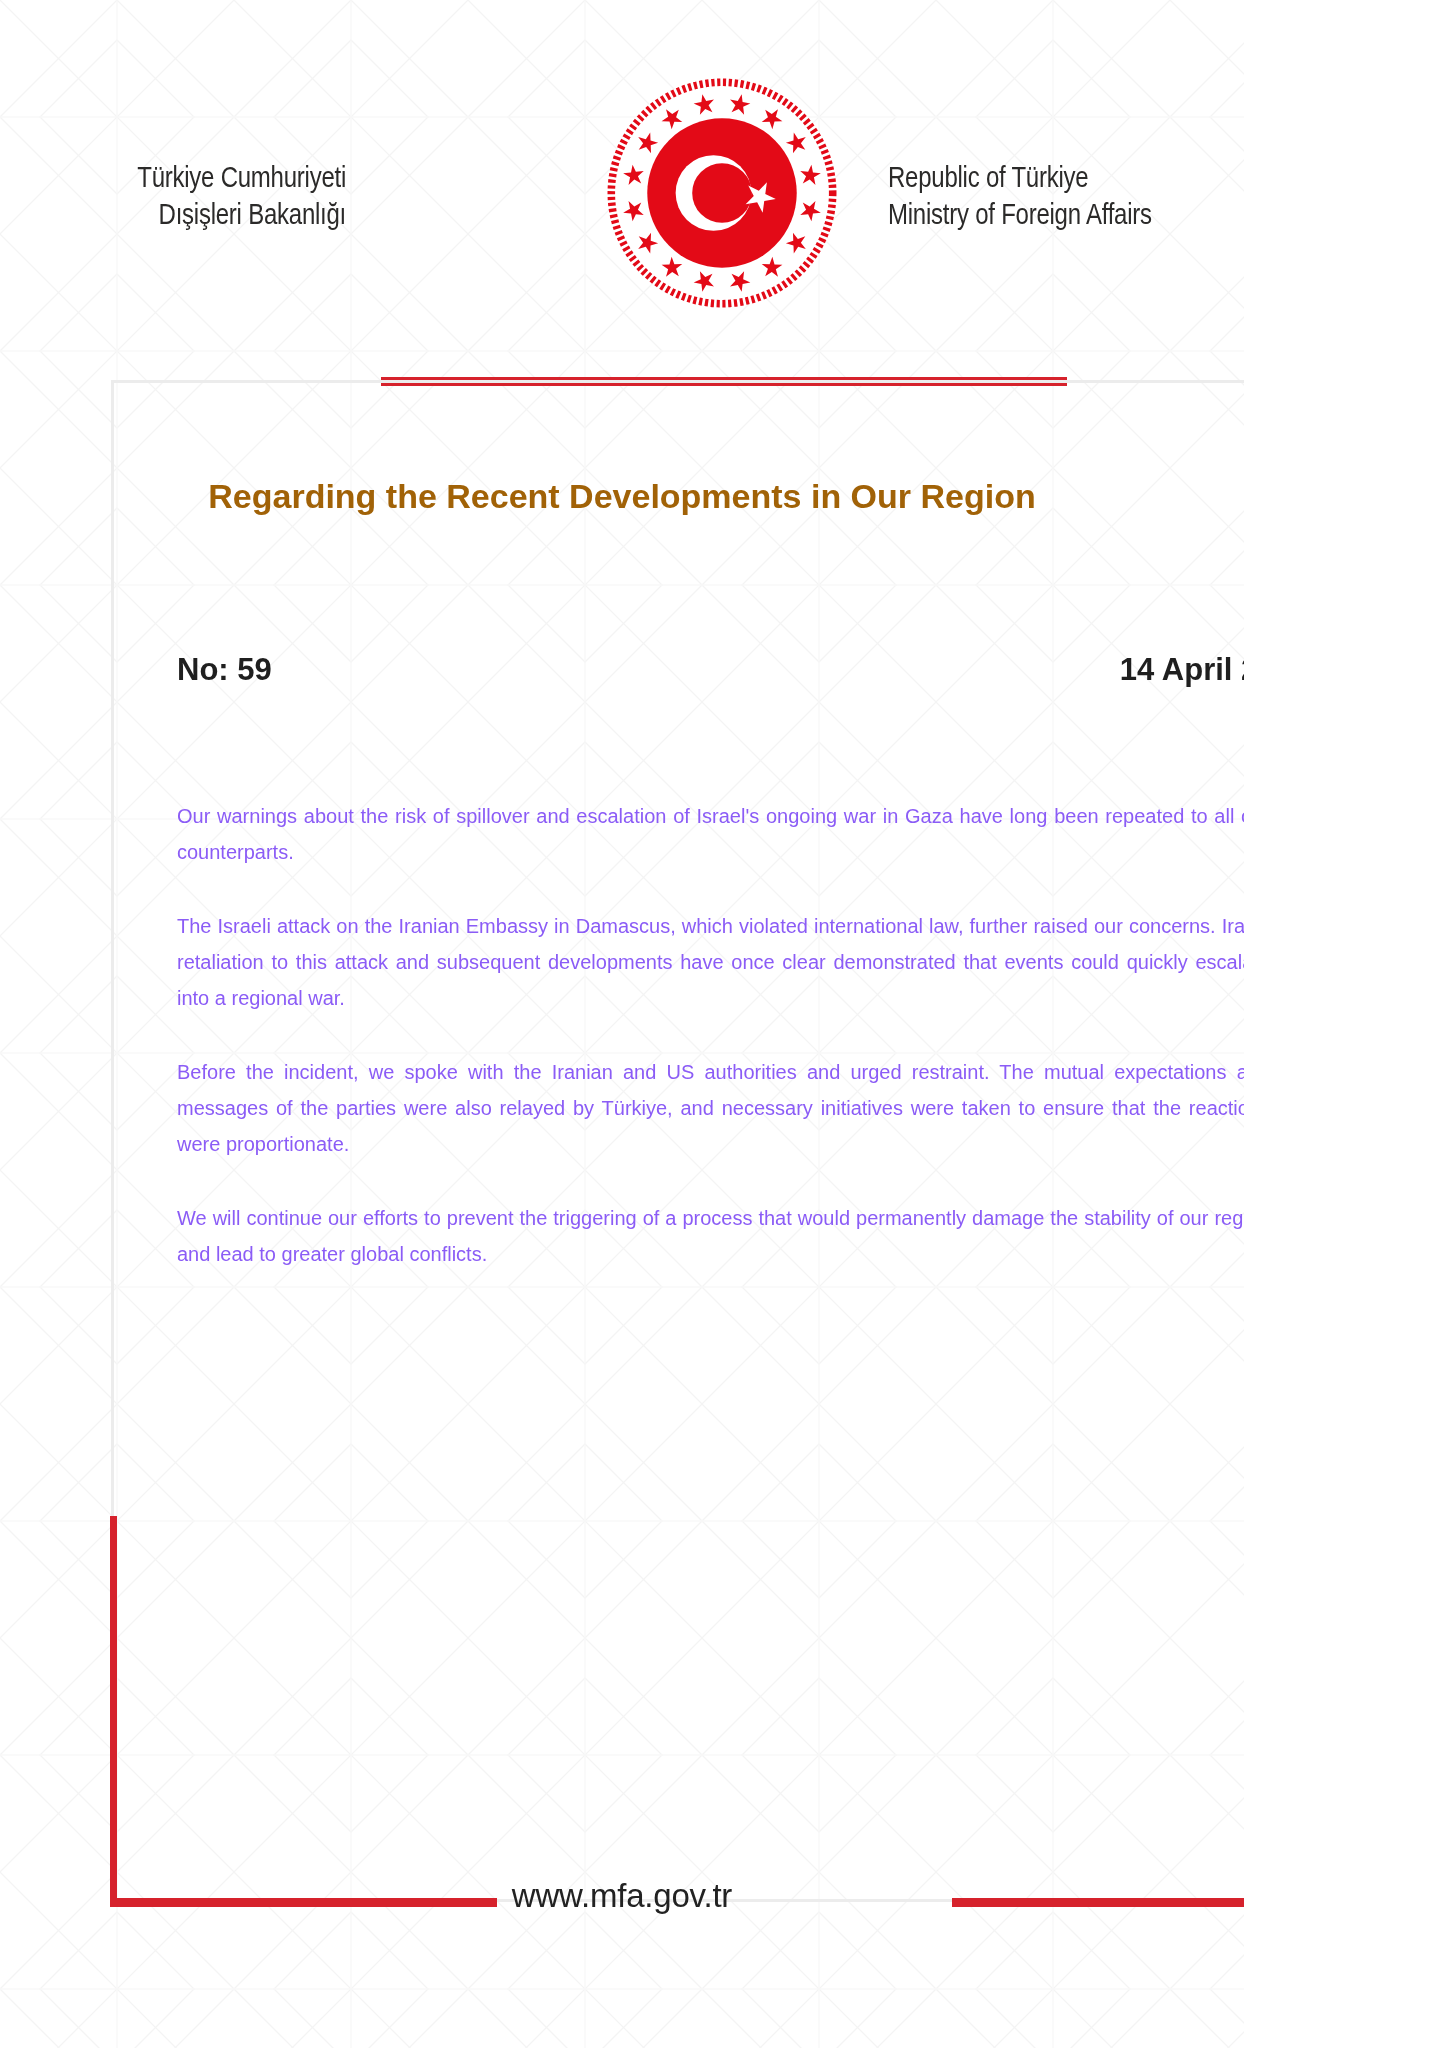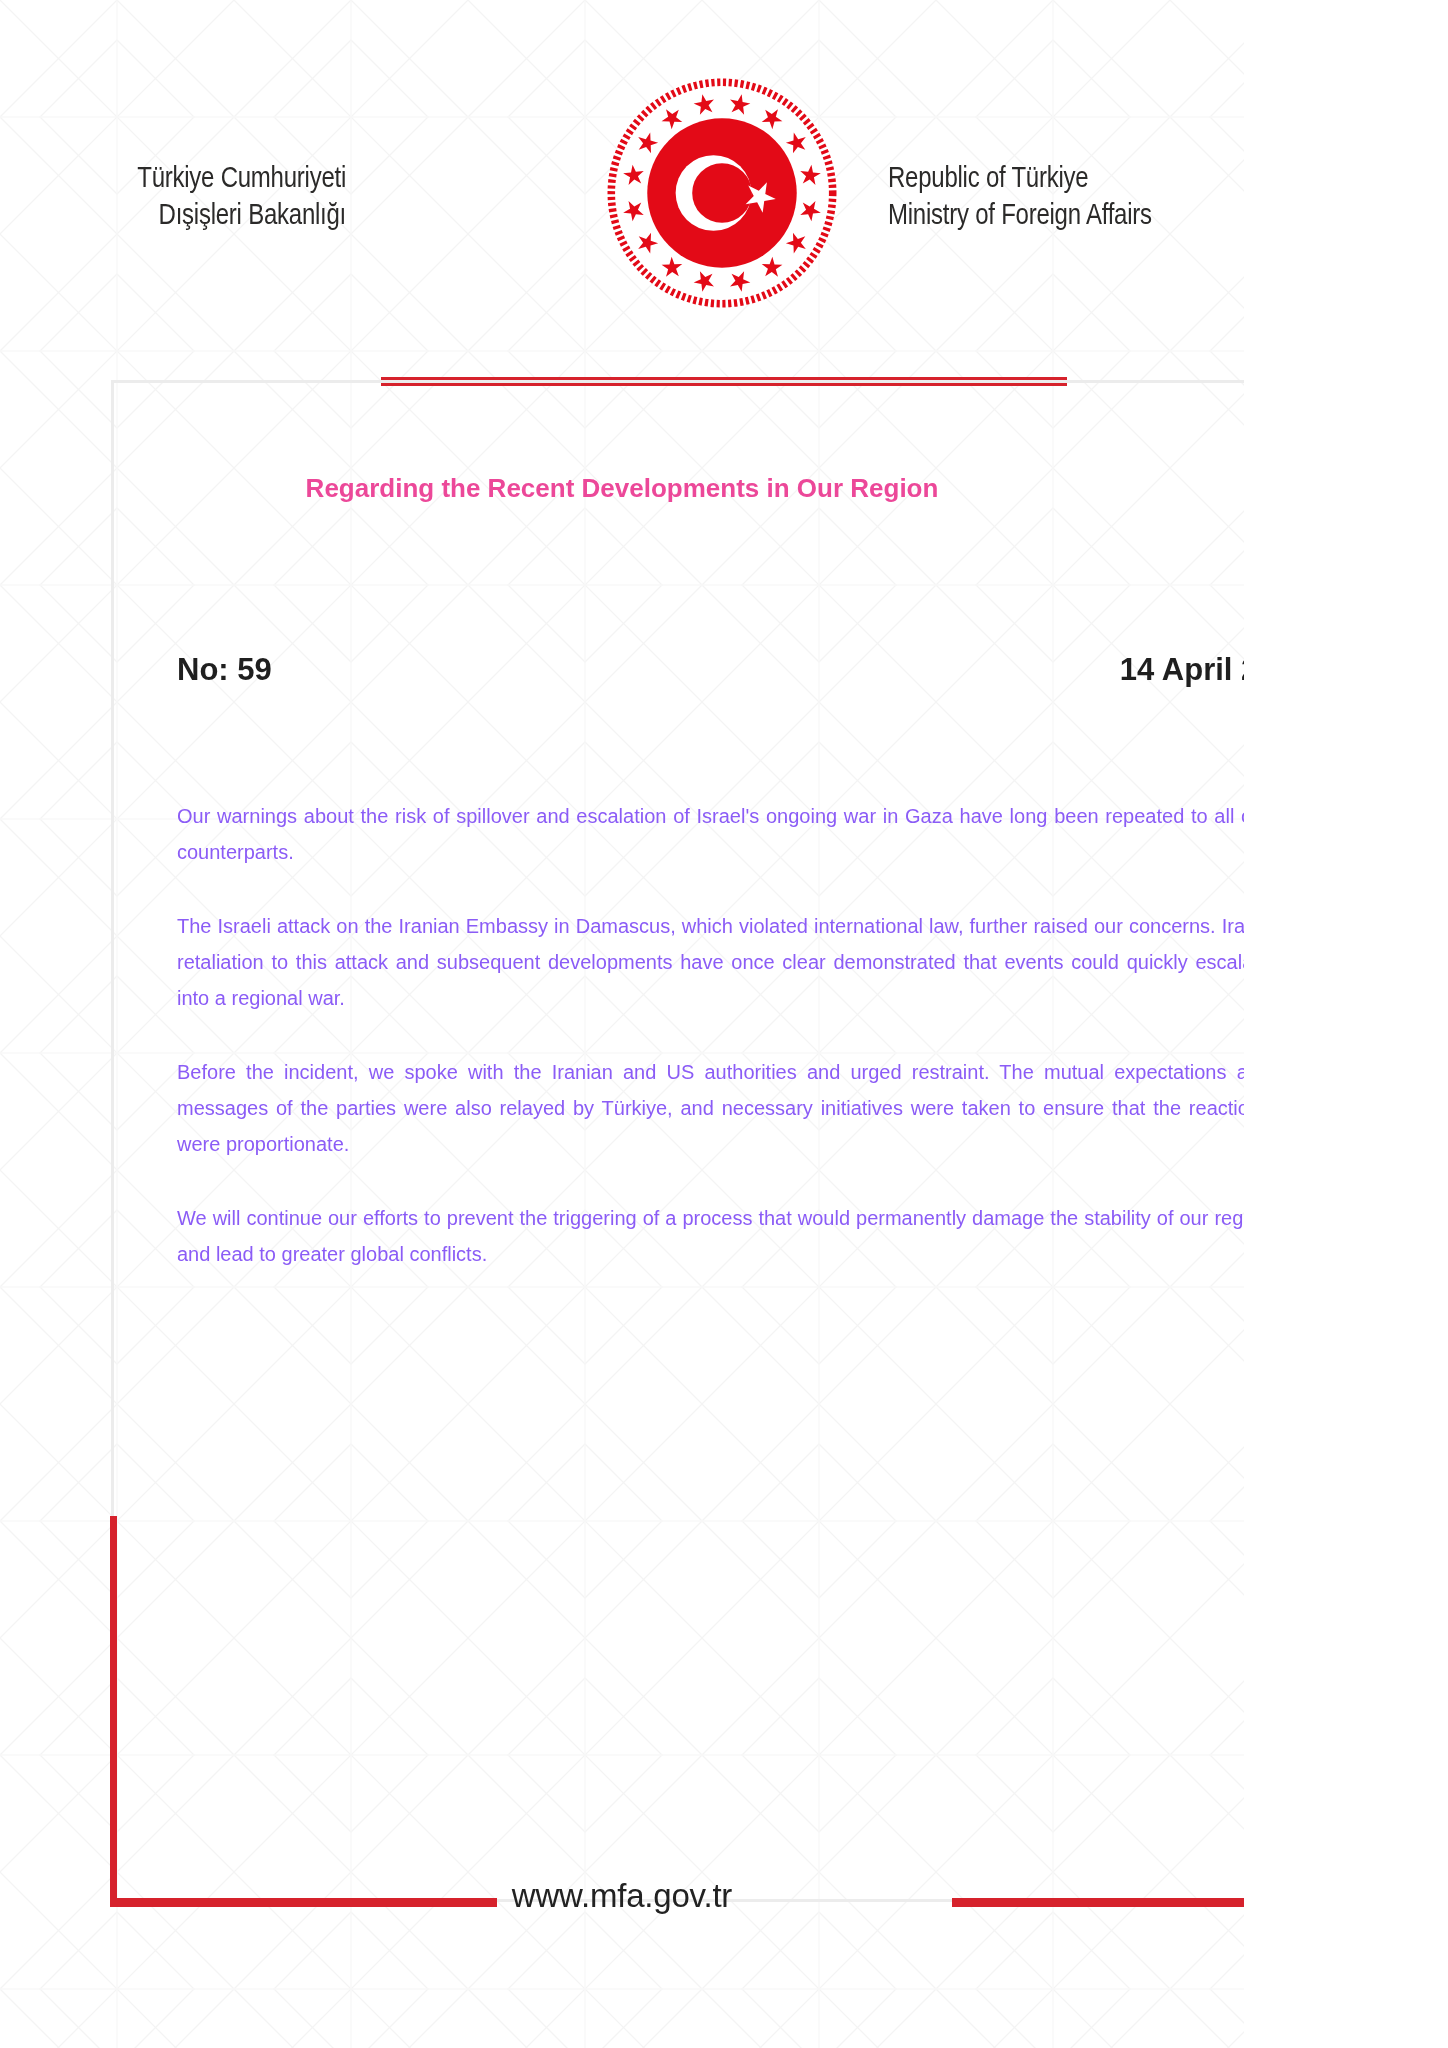--- a/index.html
+++ b/index.html
@@ -23,22 +23,22 @@
   .f-left   { left:111px;  top:380px;  width:3px;    height:1138px; }
   .f-right  { left:1336px; top:380px;  width:3px;    height:1138px; }
   .f-bottom { left:111px;  top:1899px; width:1228px; height:3px; }
   .red-line { position:absolute; background:#D6222C; }
   .r-left   { left:110px;  top:1516px; width:7px;   height:391px; }
   .r-right  { left:1332px; top:1516px; width:7px;   height:391px; }
   .r-bl     { left:110px;  top:1898px; width:387px; height:9px; }
   .r-br     { left:952px;  top:1898px; width:387px; height:9px; }
 
   
-  .title { position:absolute; left:0; right:0; top:458px; margin:8px; text-align:center;
-           font-size:26px; line-height:44px; font-weight:bold; color:#ec4899; }
+  .title { position:absolute; left:0; right:0; top:458px; margin:16px; text-align:center;
+           font-size:34px; line-height:44px; font-weight:bold; color:#a16207; }
   .meta { position:absolute; left:177px; top:650px; width:1133px;
           display:flex; justify-content:space-between;
           font-size:31px; line-height:40px; font-weight:bold; color:#1f1f1f; }
   .body-text { position:absolute; left:177px; top:798px; width:1093px; }
   .body-text p { margin:0 0 38px 0; font-size:20px; line-height:36px;
                  text-align:justify; color:#8b5cf6; }
   .site-url { position:absolute; left:0; right:0; top:1879px; text-align:center;
               font-size:33px; line-height:34px; color:#222222; letter-spacing:-0.2px; }
 </style>
 </head>

